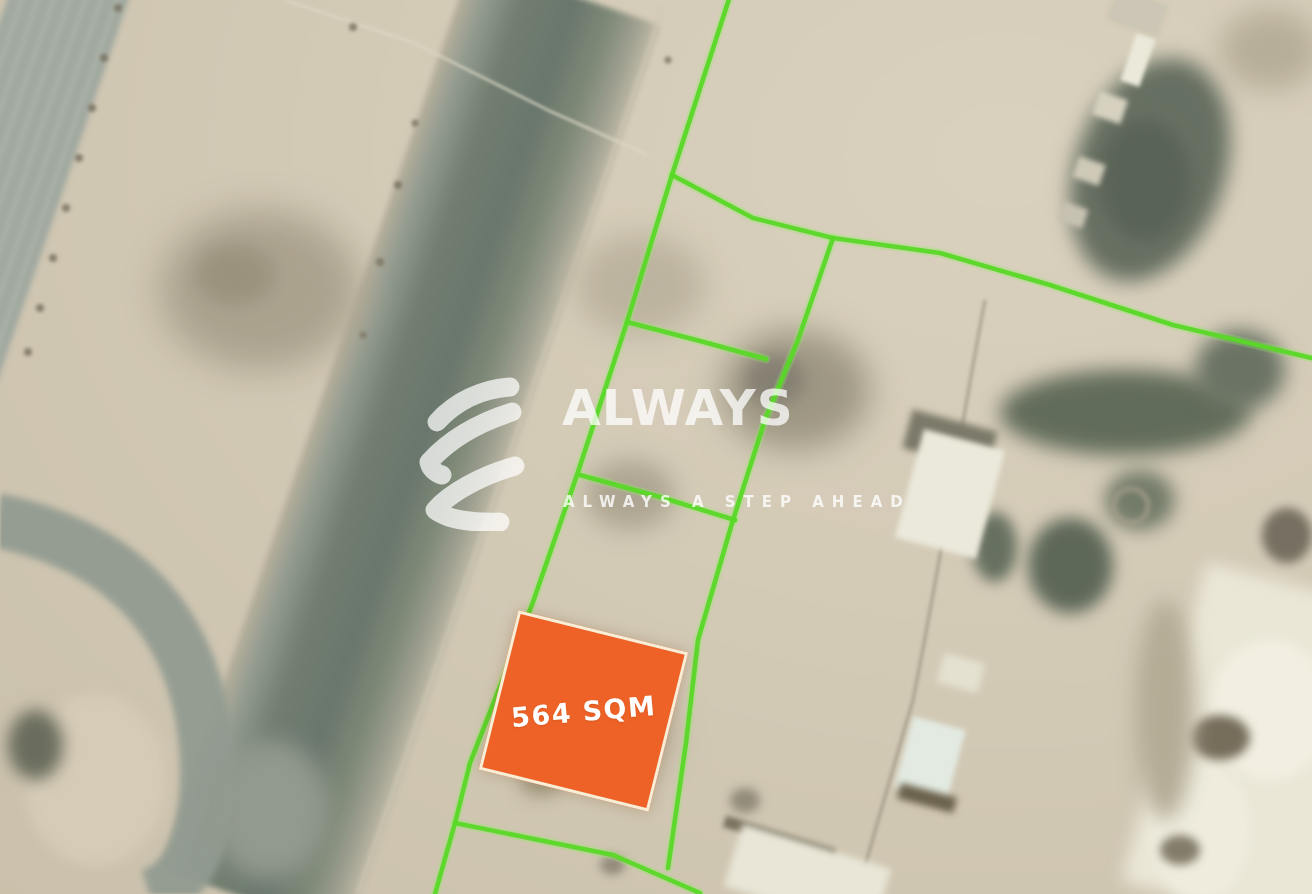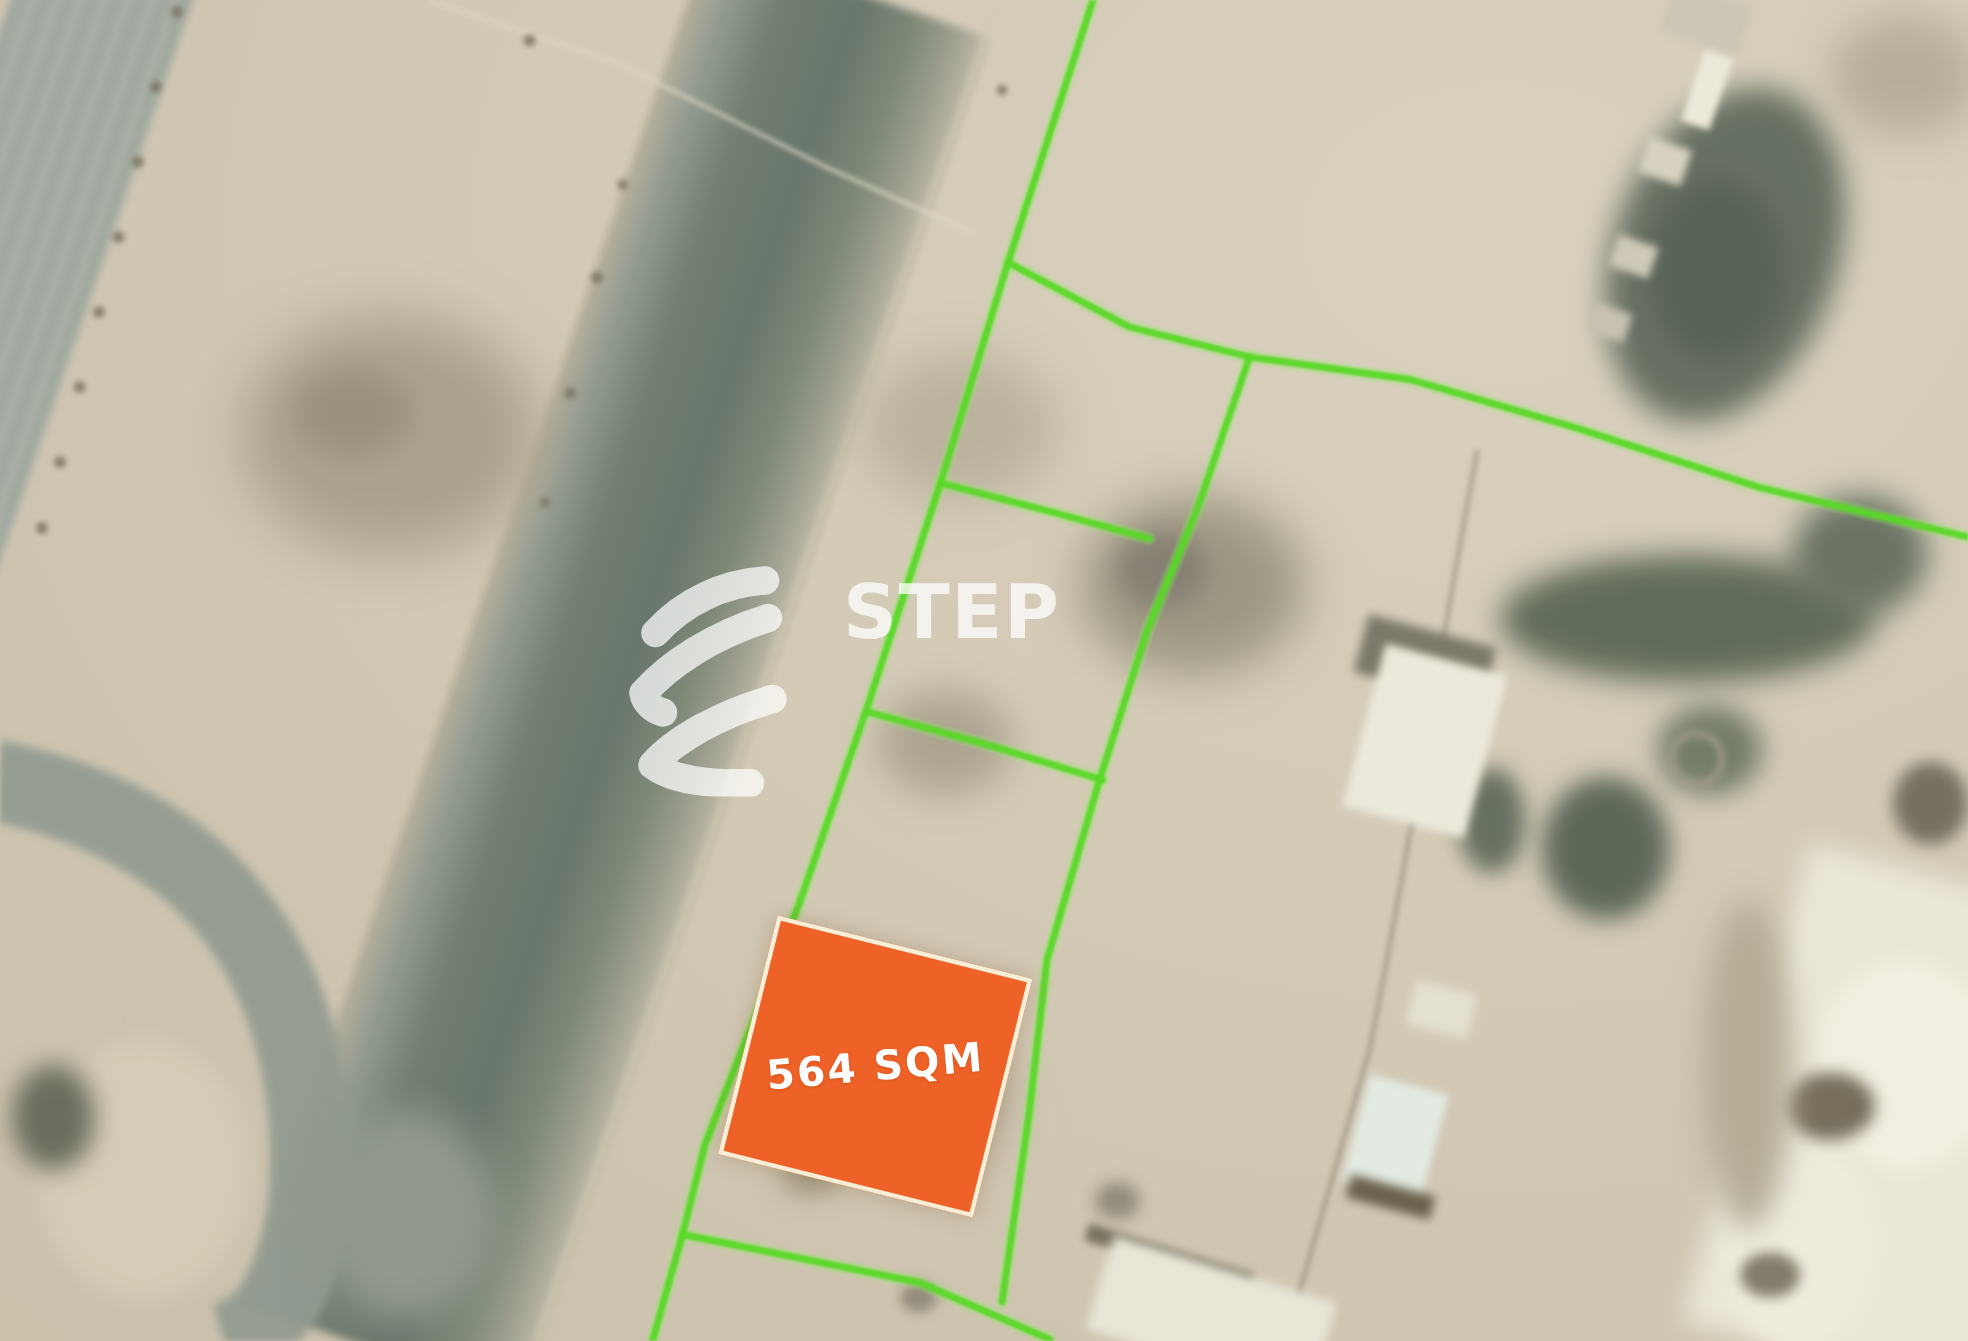--- a/index.html
+++ b/index.html
@@ -143,16 +143,17 @@
   </div>
 
   <div id="watermark">
     <svg id="wm-icon" width="140" height="160" viewBox="0 0 140 160">
       <g fill="none" stroke="rgba(255,255,255,.72)" stroke-width="19" stroke-linecap="round" stroke-linejoin="round">
         <path d="M 94,16 C 66,18 40,30 21,51"></path>
         <path d="M 96,41 C 58,53 30,72 13,91 C 14,97 19,102 26,104"></path>
         <path d="M 99,95 C 64,105 34,122 19,139 C 32,149 58,152 84,151"></path>
       </g>
     </svg>
-    <div class="wm-text" id="wm-steps">STEP</div>
+    <div class="wm-text" id="wm-steps">ALWAYS</div>
+    <div class="wm-text" id="wm-tagline">ALWAYS A STEP AHEAD</div>
   </div>
 
 </div>
 
 </body></html>

